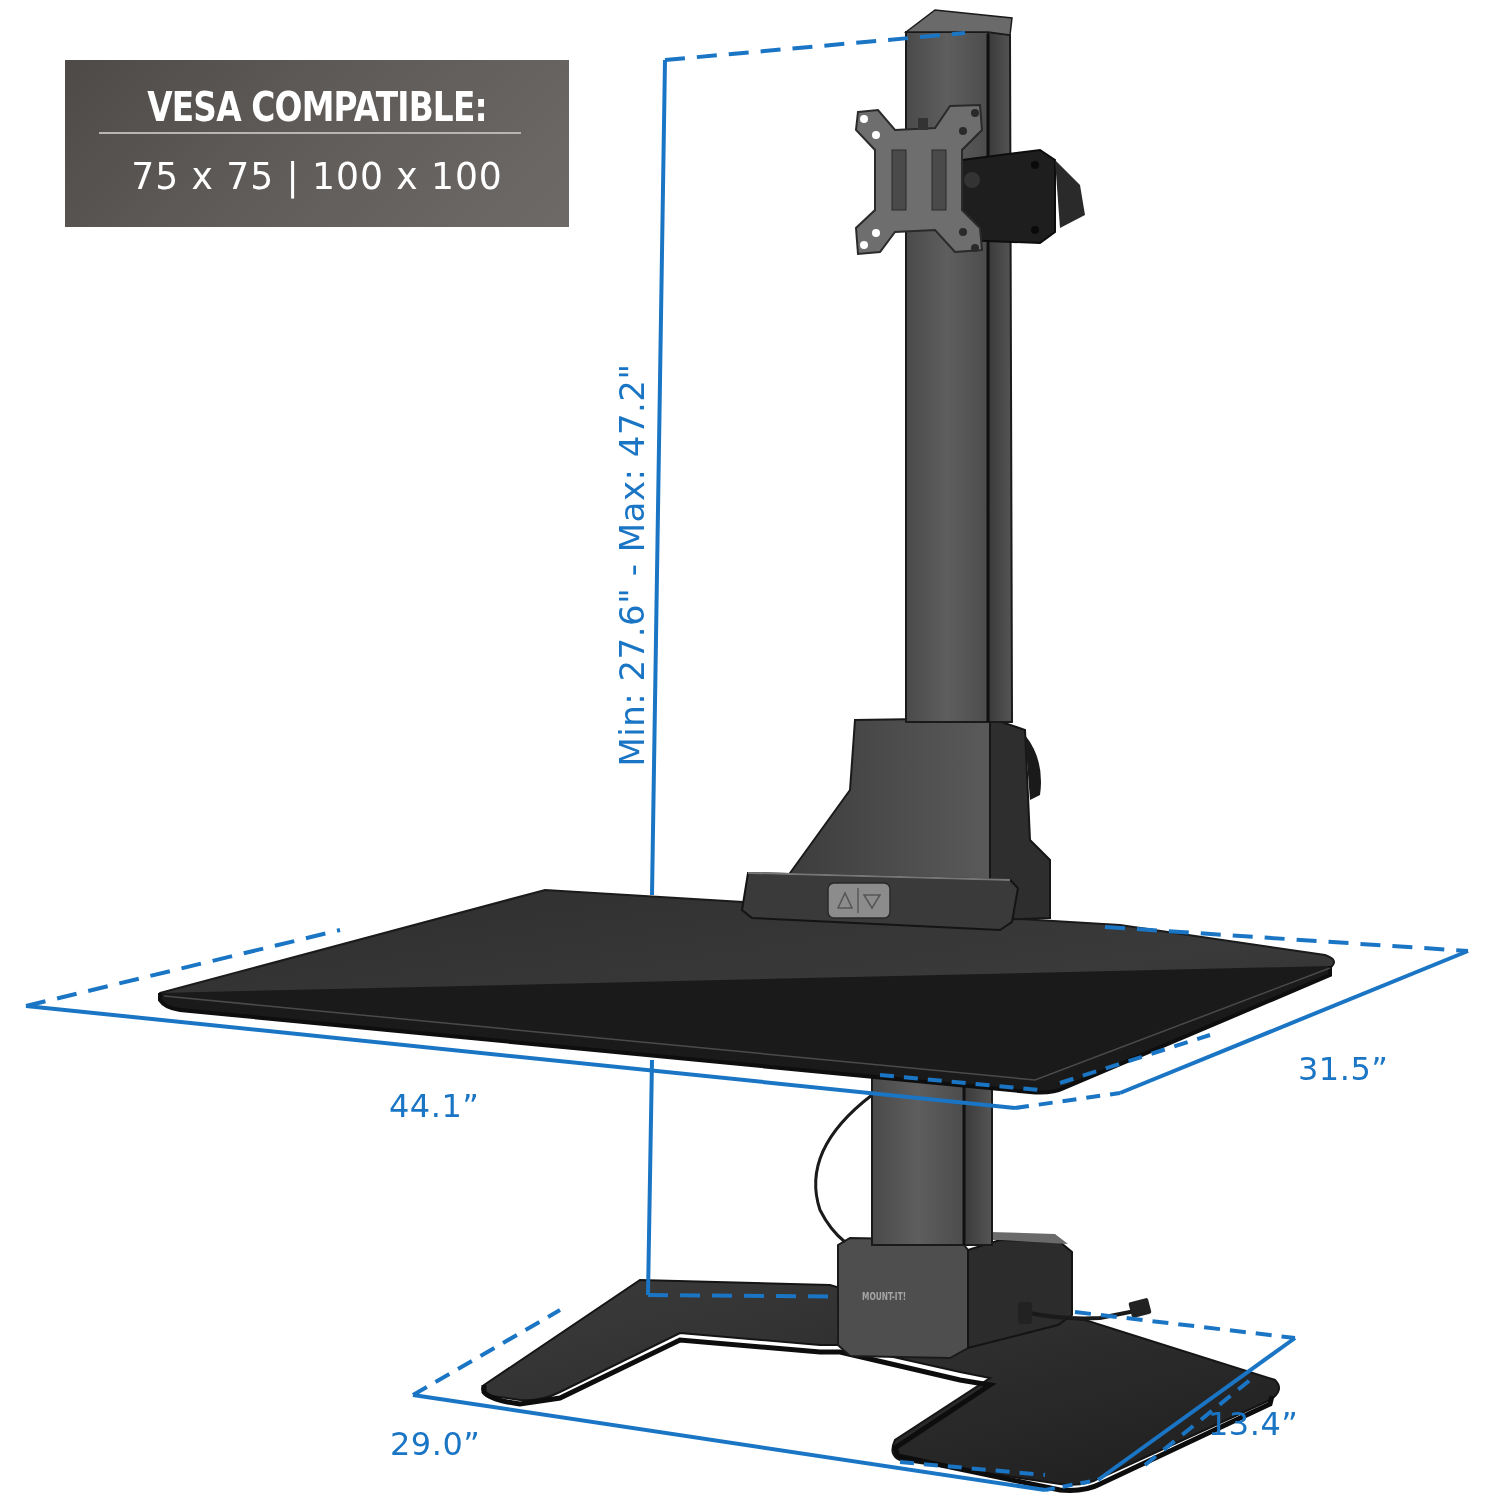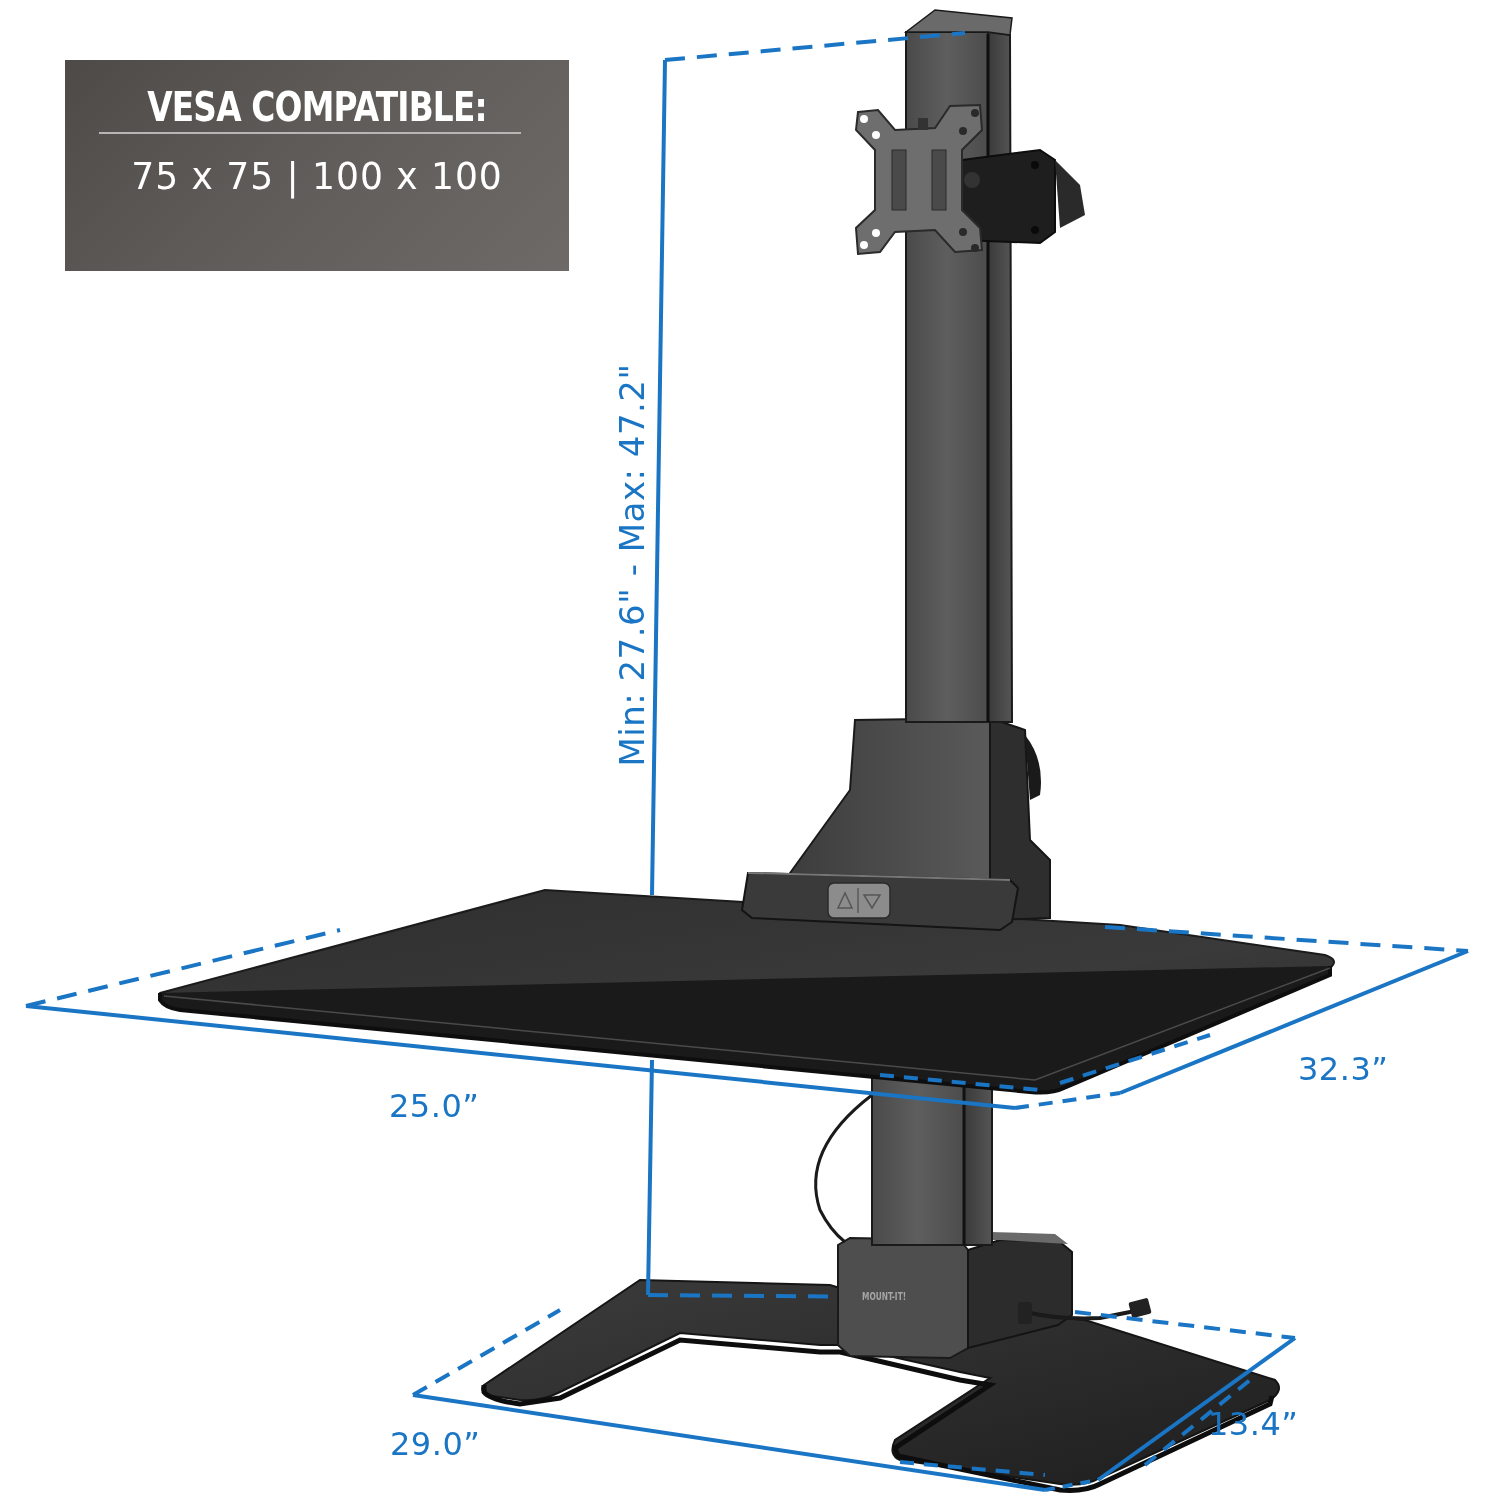--- a/index.html
+++ b/index.html
@@ -2,21 +2,21 @@
 <html><head>
 <meta charset="utf-8">
 <style>
   html, body { margin: 0; padding: 0; background: #ffffff; }
   body { width: 1500px; height: 1500px; position: relative; overflow: hidden;
          font-family: "Liberation Sans", "DejaVu Sans", sans-serif; }
   .stage { position: absolute; left: 0; top: 0; width: 1500px; height: 1500px; }
   svg.art { position: absolute; left: 0; top: 0; }
 
   .vesa-badge {
-    position: absolute; left: 65px; top: 60px; width: 504px; height: 211px;
+    position: absolute; left: 65px; top: 60px; width: 504px; height: 167px;
     background: linear-gradient(135deg, #4d4a48 0%, #5f5b58 45%, #6d6a67 100%);
     box-sizing: border-box; color: #ffffff; text-align: center;
   }
   .vesa-title {
     position: absolute; left: 0; right: 0; top: 24px;
     font-family: "DejaVu Sans", sans-serif; font-weight: bold;
     font-size: 40px; letter-spacing: -1px; transform: scaleX(0.82);
     transform-origin: center; white-space: nowrap;
   }
   .vesa-rule {
@@ -195,19 +195,19 @@
     </g>
   </svg>
 
   <div class="vesa-badge">
     <div class="vesa-title">VESA COMPATIBLE:</div>
     <div class="vesa-rule" style="top:72px;"></div>
     <div class="vesa-sizes">75 x 75  | 100 x 100</div>
   </div>
 
   <div class="dim-height">Min: 27.6" - Max: 47.2"</div>
-  <div class="dim-label" style="left:389px; top:1087px;">25.0”</div>
-  <div class="dim-label" style="left:1298px; top:1050px;">32.3”</div>
+  <div class="dim-label" style="left:389px; top:1087px;">44.1”</div>
+  <div class="dim-label" style="left:1298px; top:1050px;">31.5”</div>
   <div class="dim-label" style="left:390px; top:1425px;">29.0”</div>
   <div class="dim-label" style="left:1208px; top:1405px;">13.4”</div>
 
   <div class="brand-mark">MOUNT-IT!</div>
 </div>
 
 </body></html>

